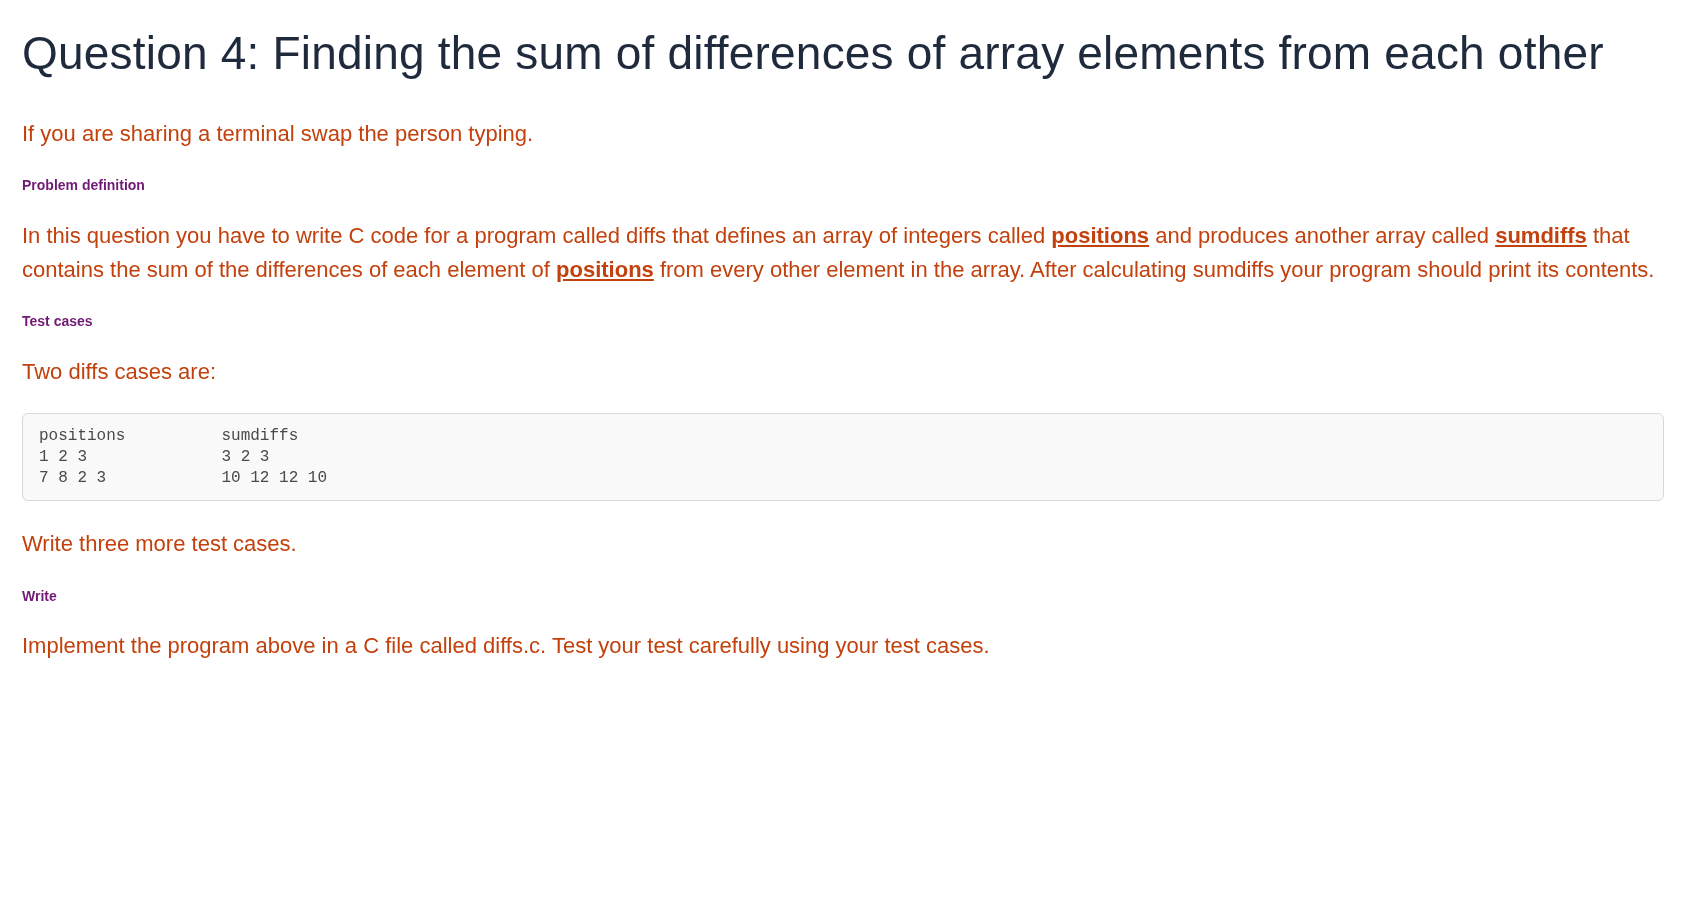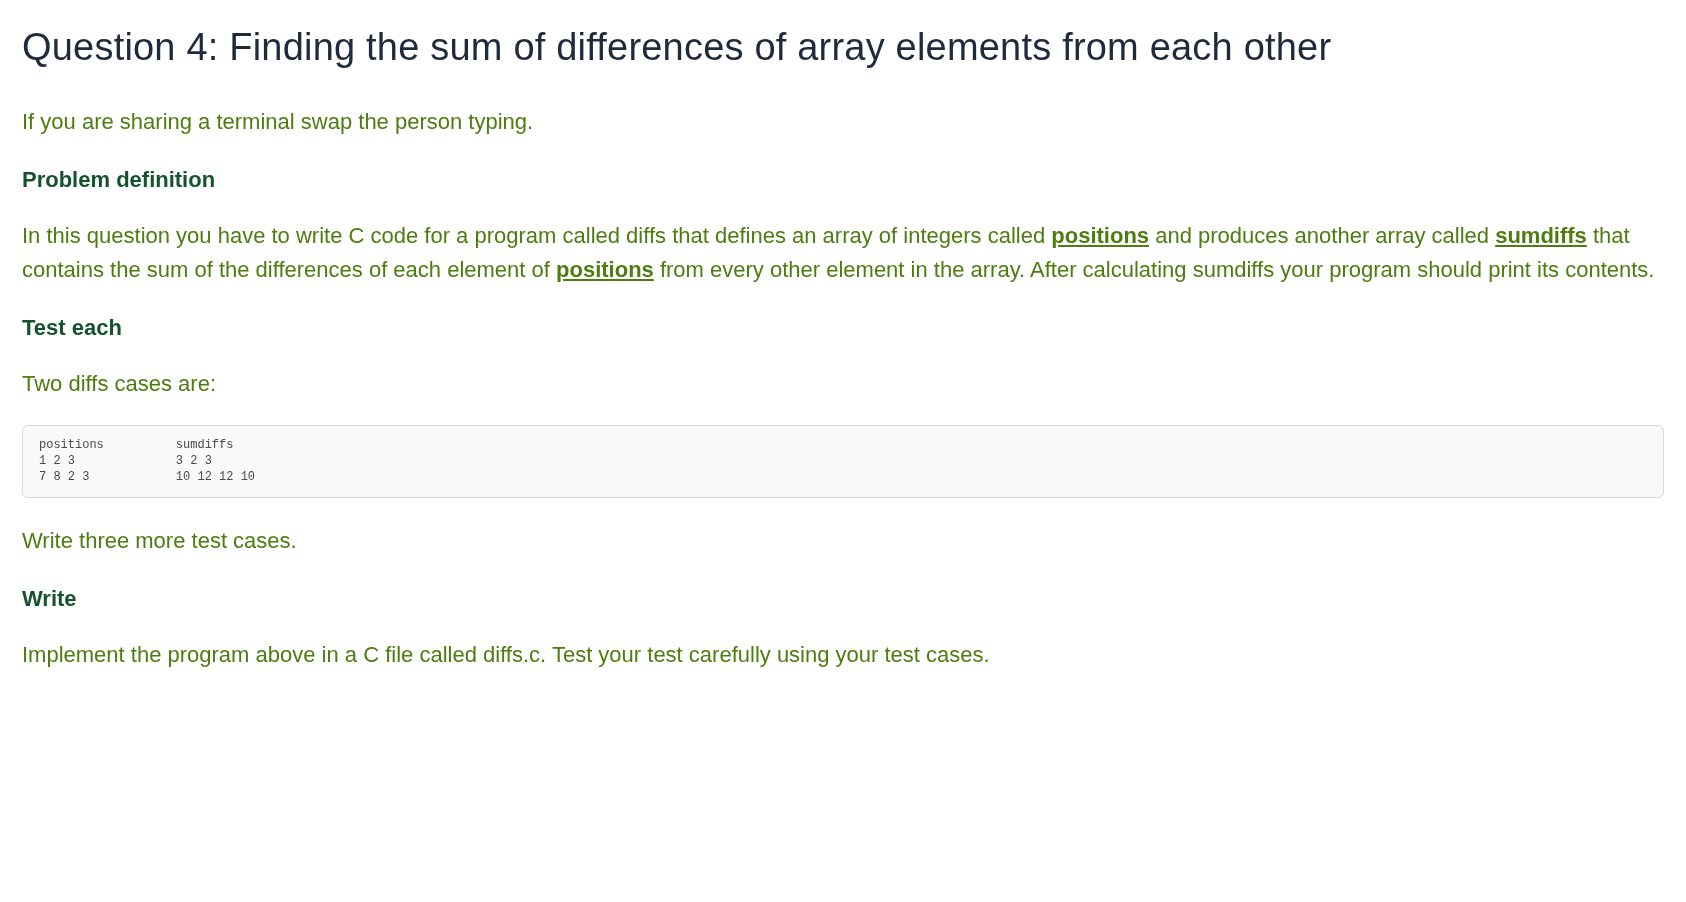--- a/index.html
+++ b/index.html
@@ -9,68 +9,68 @@
     }
     body {
       font-family: "Segoe UI", "Helvetica Neue", Arial, sans-serif;
       background: #ffffff;
       color: #1f2a3d;
       padding: 18px 22px;
       font-size: 22px;
       line-height: 1.55;
     }
     h1 {
-      font-size: 38px;
+      font-size: 46px;
       font-weight: 400;
       color: #1f2a3d;
       margin-bottom: 28px;
       letter-spacing: 0.2px;
     }
     p {
       margin-bottom: 24px;
-      color: #4d7c0f;
+      color: #c2410c;
     }
     .section-head {
       font-weight: 700;
-      color: #14532d;
+      color: #701a75;
       margin-bottom: 22px;
-      font-size: 22px;
+      font-size: 14px;
     }
     .b {
       font-weight: 700;
       text-decoration: underline;
     }
     pre {
       background: #f9f9f9;
       border: 1px solid #d8d8d8;
       border-radius: 6px;
       padding: 12px 16px;
       font-family: "Consolas", "Menlo", "Courier New", monospace;
-      font-size: 12px;
+      font-size: 16px;
       color: #4a4a4a;
       white-space: pre;
       margin-bottom: 26px;
       line-height: 1.3;
       overflow-x: auto;
     }
   </style>
 </head>
 <body>
 
 <h1>Question 4: Finding the sum of differences of array elements from each other</h1>
 
 <p>If you are sharing a terminal swap the person typing.</p>
 
 <p class="section-head">Problem definition</p>
 
 <p>
   <span>In this question you have to write C code for a program called diffs that defines an array of integers called </span><span class="b">positions</span><span> and produces another array called </span><span class="b">sumdiffs</span><span> that contains the sum of the differences of each element of </span><span class="b">positions</span><span> from every other element in the array. After calculating sumdiffs your program should print its contents.</span>
 </p>
 
-<p class="section-head">Test each</p>
+<p class="section-head">Test cases</p>
 
 <p>Two diffs cases are:</p>
 
 <pre>positions          sumdiffs
 1 2 3              3 2 3
 7 8 2 3            10 12 12 10</pre>
 
 <p>Write three more test cases.</p>
 
 <p class="section-head">Write</p>

